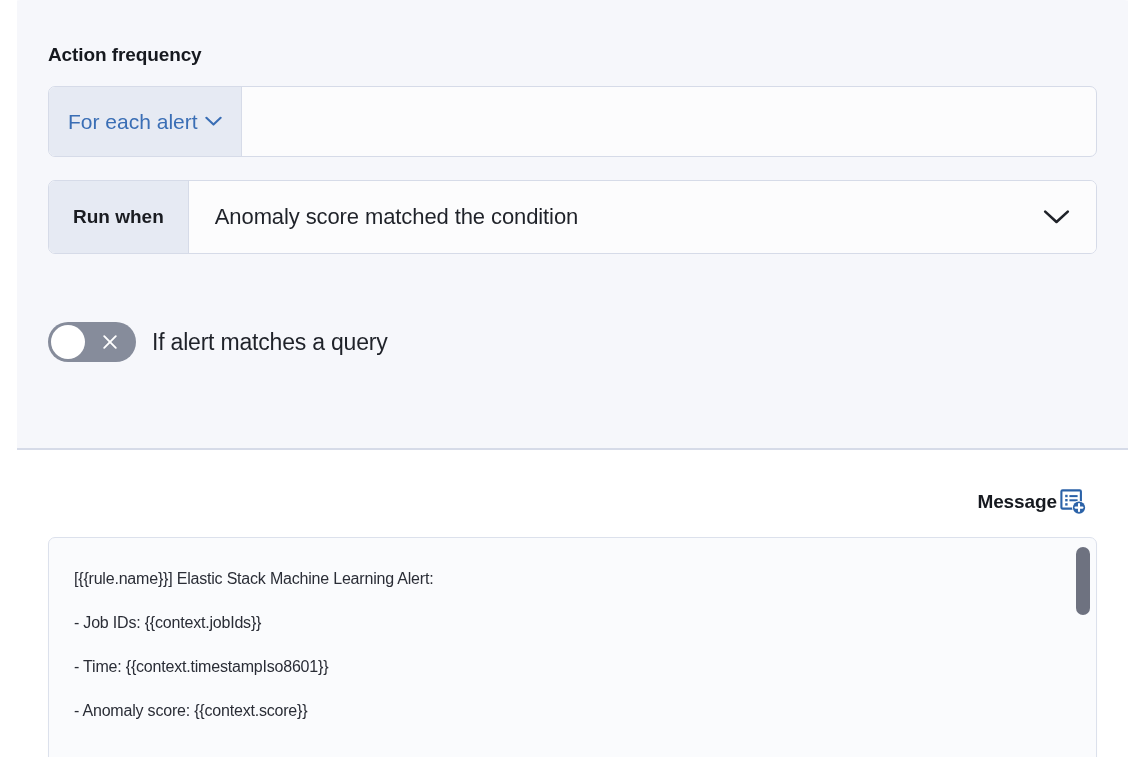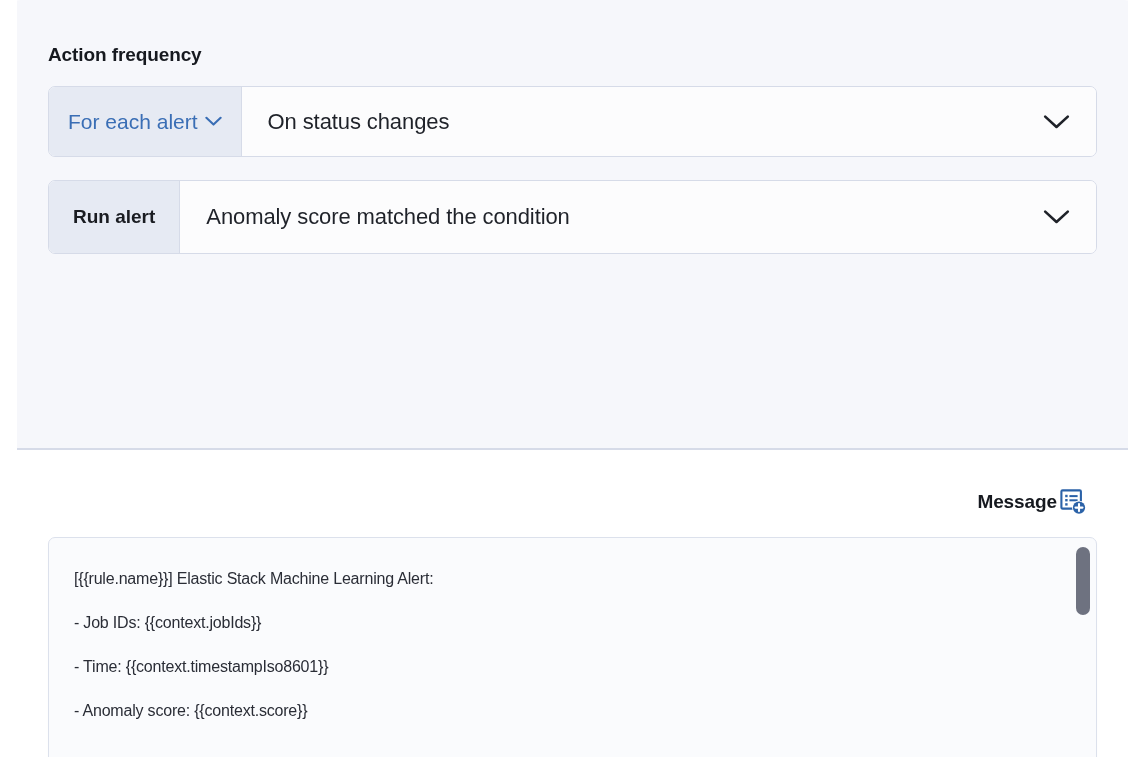--- a/index.html
+++ b/index.html
@@ -280,44 +280,47 @@
 
       <div class="select-row row-freq">
         <div class="prepend link">
           <span class="prepend-link-text">For each alert</span>
           <span>
             <svg class="chev-sm" viewBox="0 0 17 11" fill="none" xmlns="http://www.w3.org/2000/svg">
               <path d="M1.4 1.8 L8.5 8.6 L15.6 1.8" stroke="#3A6EB5" stroke-width="2.1" stroke-linecap="round" stroke-linejoin="round"></path>
             </svg>
           </span>
         </div>
-        <div class="select-body">
-          <span class="select-value">On status changes</span>
-          <span>
-            <svg class="chev-lg" viewBox="0 0 27 16" fill="none" xmlns="http://www.w3.org/2000/svg">
-              <path d="M2.2 2.6 L13.5 13 L24.8 2.6" stroke="#1F2229" stroke-width="2.6" stroke-linecap="round" stroke-linejoin="round"></path>
-            </svg>
-          </span>
-        </div>
       </div>
 
       <div class="select-row row-runwhen">
         <div class="prepend">
-          <span class="prepend-label">Run alert</span>
+          <span class="prepend-label">Run when</span>
         </div>
         <div class="select-body">
           <span class="select-value">Anomaly score matched the condition</span>
           <span>
             <svg class="chev-lg" viewBox="0 0 27 16" fill="none" xmlns="http://www.w3.org/2000/svg">
               <path d="M2.2 2.6 L13.5 13 L24.8 2.6" stroke="#1F2229" stroke-width="2.6" stroke-linecap="round" stroke-linejoin="round"></path>
             </svg>
           </span>
         </div>
       </div>
 
+      <div class="toggle-row toggle-row-1">
+        <div class="switch">
+          <div class="knob"></div>
+          <span class="x-mark">
+            <svg viewBox="0 0 18 18" fill="none" xmlns="http://www.w3.org/2000/svg" width="18" height="18">
+              <path d="M3.2 3.2 L14.8 14.8 M14.8 3.2 L3.2 14.8" stroke="#FFFFFF" stroke-width="1.9" stroke-linecap="round"></path>
+            </svg>
+          </span>
+        </div>
+        <span class="toggle-label">If alert matches a query</span>
+      </div>
 
 
     </div>
 
     <div class="msg-section">
 
       <div class="msg-header">
         <span class="msg-title">Message</span>
 
         <span class="add-var-btn">

